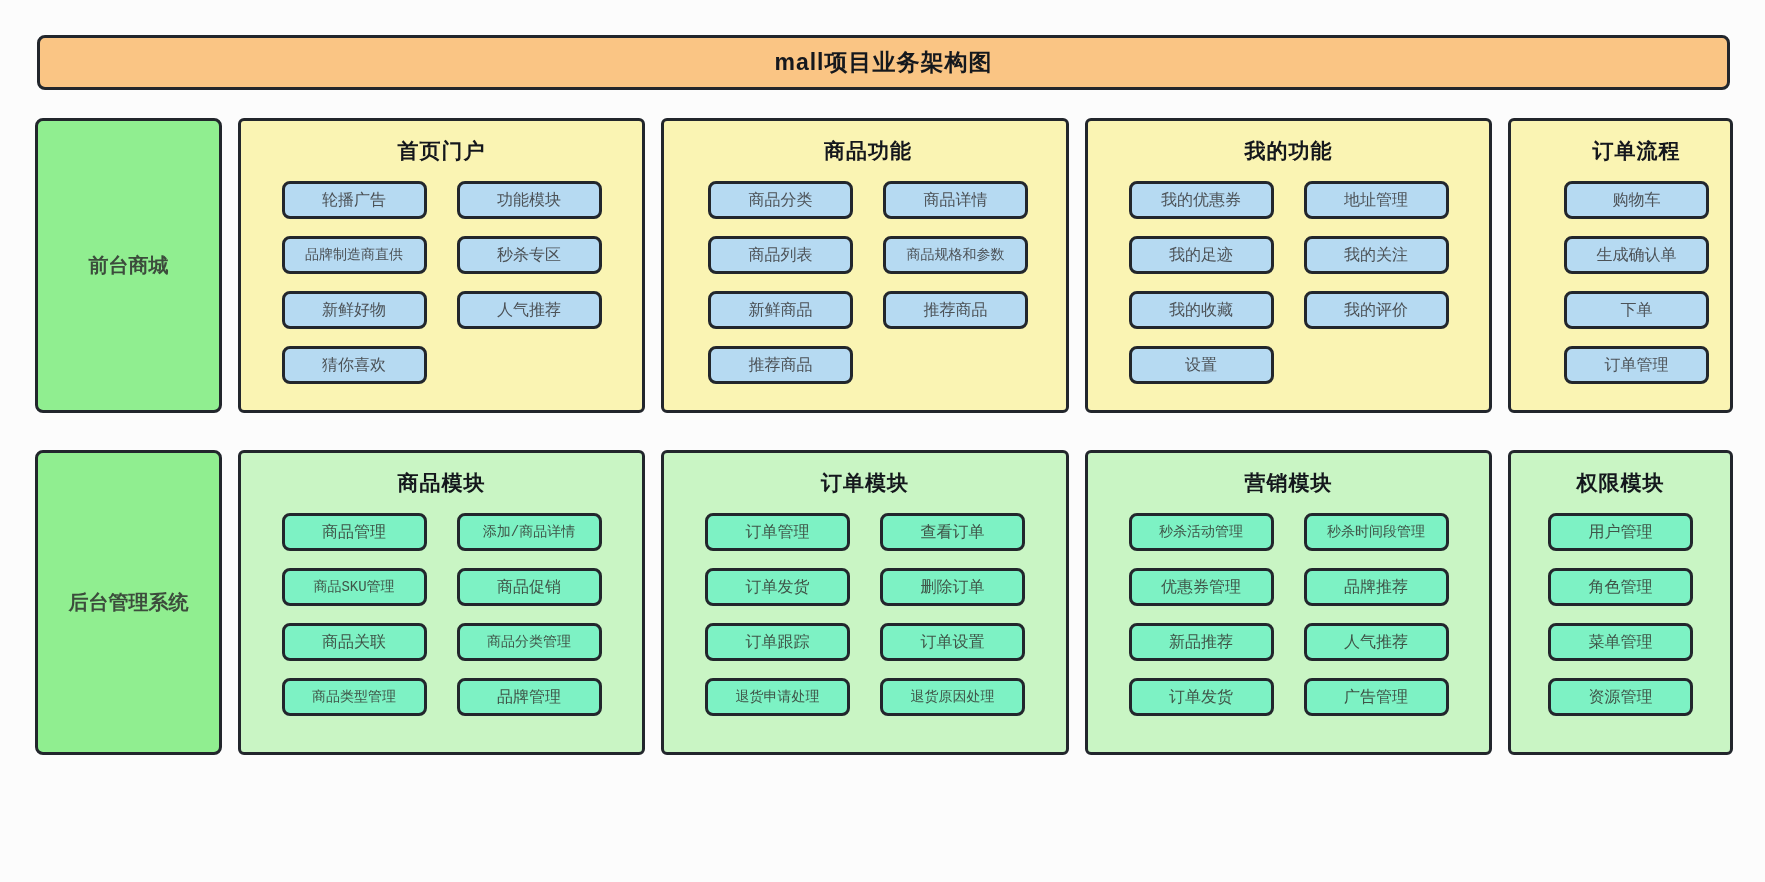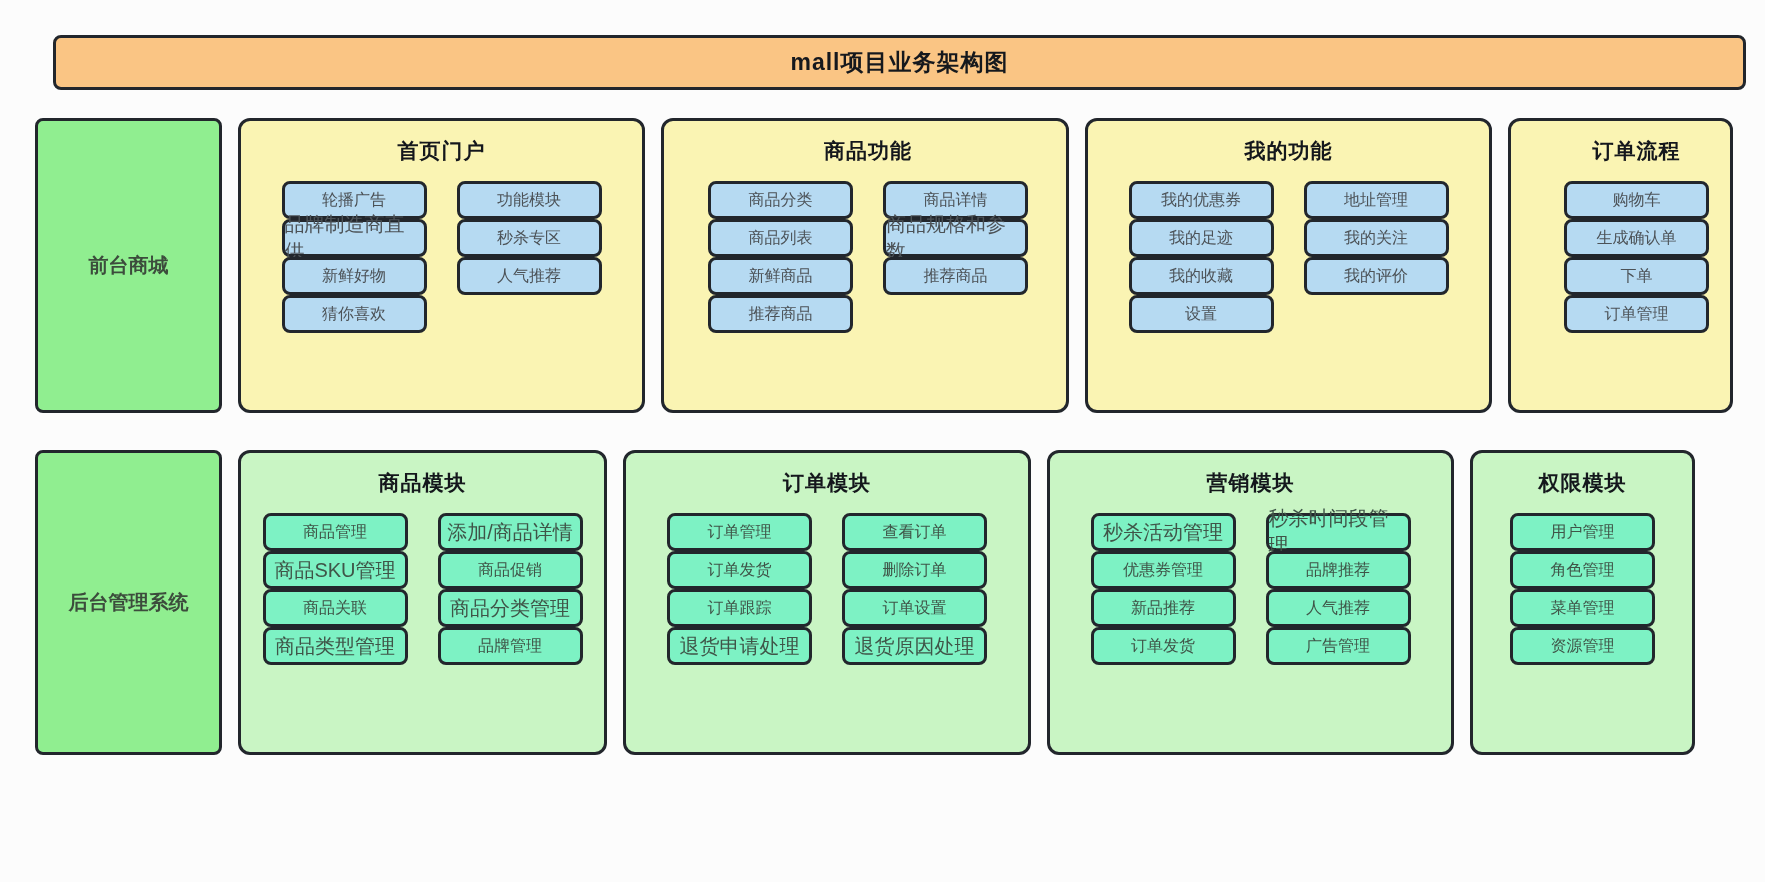--- a/index.html
+++ b/index.html
@@ -10,55 +10,55 @@
     --label-green:#90EE90;
     --panel-green:#C9F5C4;
     --node-mint:#7DF2C4;
   }
   html,body{margin:0;padding:0;background:#fcfcfc;}
   .canvas{
     position:relative;width:1765px;height:882px;background:#fcfcfc;
     font-family:"Liberation Sans","DejaVu Sans",sans-serif;overflow:hidden;
   }
   .banner{
-    position:absolute;left:53px;top:35px;width:1687px;height:49px;
+    position:absolute;left:37px;top:35px;width:1687px;height:49px;
     background:var(--banner);border:3px solid var(--line);border-radius:8px;
     display:flex;align-items:center;justify-content:center;
   }
   .banner span{font-size:23px;font-weight:bold;color:#15181d;letter-spacing:1px;}
   .row{position:absolute;left:35px;display:flex;gap:16px;align-items:stretch;}
   .row1{top:118px;height:295px;}
   .row2{top:450px;height:305px;}
   .side-label{
     flex:0 0 187px;width:187px;box-sizing:border-box;
     background:var(--label-green);border:3px solid var(--line);border-radius:8px;
     display:flex;align-items:center;justify-content:center;
   }
   .side-label span{font-size:20px;font-weight:bold;color:#3c4c3c;}
   .panels{display:flex;gap:16px;align-items:stretch;}
   .panel{
-    box-sizing:border-box;border:3px solid var(--line);border-radius:12px;
+    box-sizing:border-box;border:3px solid var(--line);border-radius:6px;
     padding-top:12px;
   }
   .panel.yellow{background:var(--panel-yellow);}
   .panel.green{background:var(--panel-green);}
   .panel-title{
     text-align:center;font-weight:bold;font-size:21px;color:#14171c;
     margin:4px 0 16px 0;letter-spacing:1px;
   }
   .cols{display:flex;justify-content:center;gap:30px;}
-  .col{display:flex;flex-direction:column;}
+  .col{display:flex;flex-direction:column;gap:17px;}
   .node{
     width:145px;height:38px;box-sizing:border-box;
     border:3px solid var(--line);border-radius:8px;
     display:flex;align-items:center;justify-content:center;
     font-size:16px;color:#4c5257;background:var(--node-blue);
   }
   .row2 .node{background:var(--node-mint);color:#3f5548;}
-  .node.small{font-size:20px;}
+  .node.small{font-size:14px;font-family:Liberation Mono, monospace;}
 </style>
 </head>
 <body>
 
 <div class="canvas">
 
   <div class="banner">
     <span>mall项目业务架构图</span>
   </div>
 
@@ -127,21 +127,21 @@
           </div>
         </div>
       </div>
   </div>
 
   <div class="row row2">
     <div class="side-label">
       <span>后台管理系统</span>
     </div>
     <div class="panels">
-        <div class="panel green" style="width: 369px;">
+        <div class="panel green" style="width: 407px;">
           <div class="panel-title">商品模块</div>
           <div class="cols">
             <div class="col">
               <div class="node">商品管理</div>
               <div class="node small">商品SKU管理</div>
               <div class="node">商品关联</div>
               <div class="node small">商品类型管理</div>
             </div>
             <div class="col">
               <div class="node small">添加/商品详情</div>

